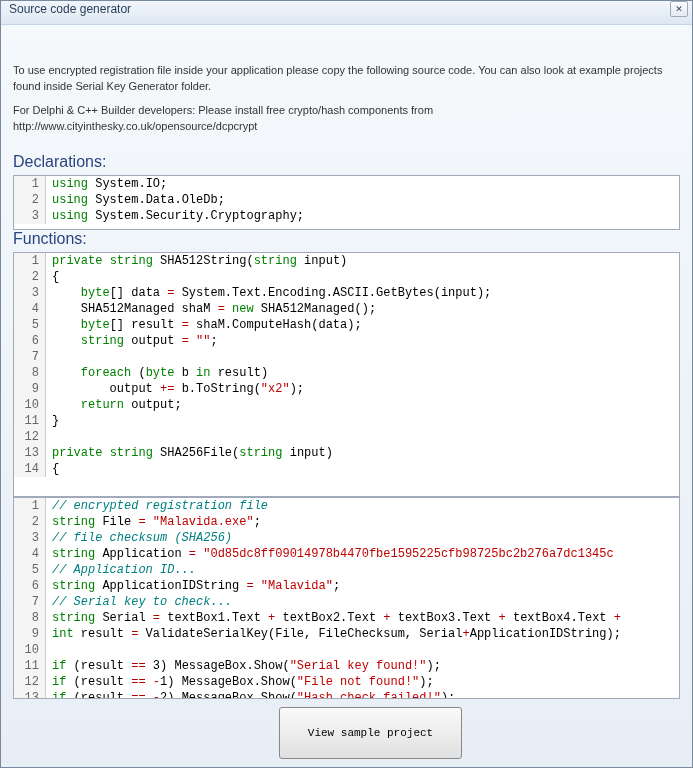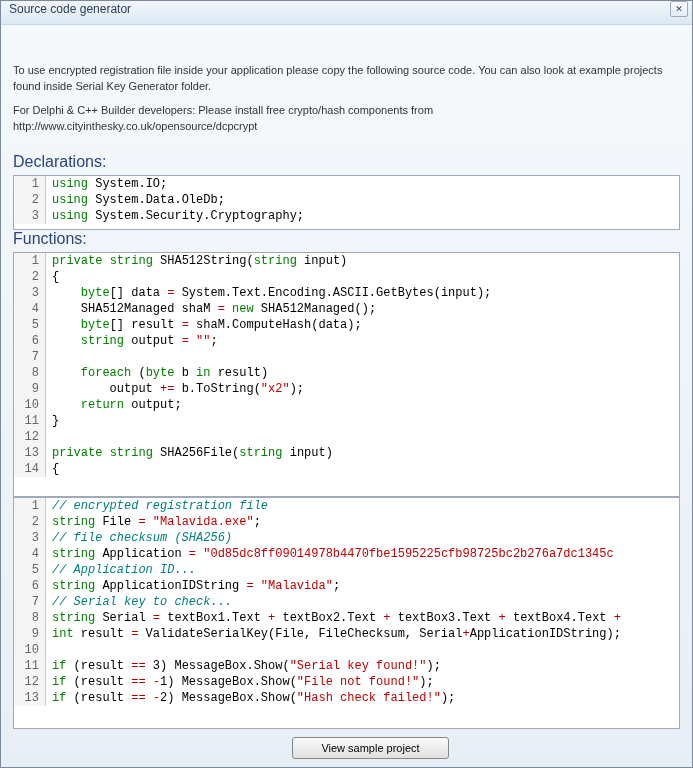--- a/index.html
+++ b/index.html
@@ -108,26 +108,26 @@
 .kw { color: #008000; font-weight: normal; }
 .str { color: #c00000; }
 .cmt { color: #008080; font-style: italic; text-align: right; }
 .op { color: #b00000; }
 .footer {
   padding: 8px 0 0 0;
   display: flex;
   justify-content: center;
 }
 .sample-btn {
-  padding: 4px 28px;
+  padding: 19px 28px;
   border: 1px solid #888;
   border-radius: 3px;
   background: linear-gradient(to bottom, #fafafa, #e0e0e0);
   font-size: 11px;
-  font-family: Liberation Sans, sans-serif;
+  font-family: Liberation Mono, monospace;
   cursor: pointer;
   margin-left: 48px;
 }
 </style>
 </head>
 <body>
 
 <div class="window">
   <div class="titlebar">
     <span class="titlebar-text">Source code generator</span>

